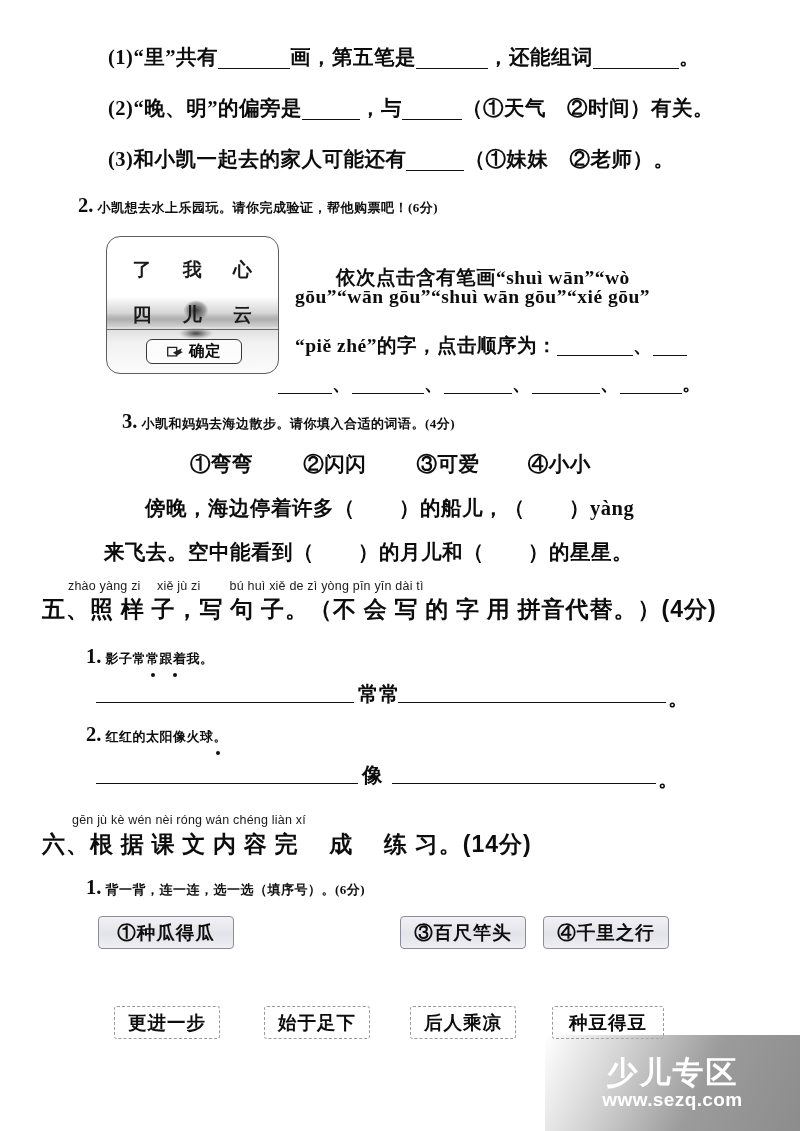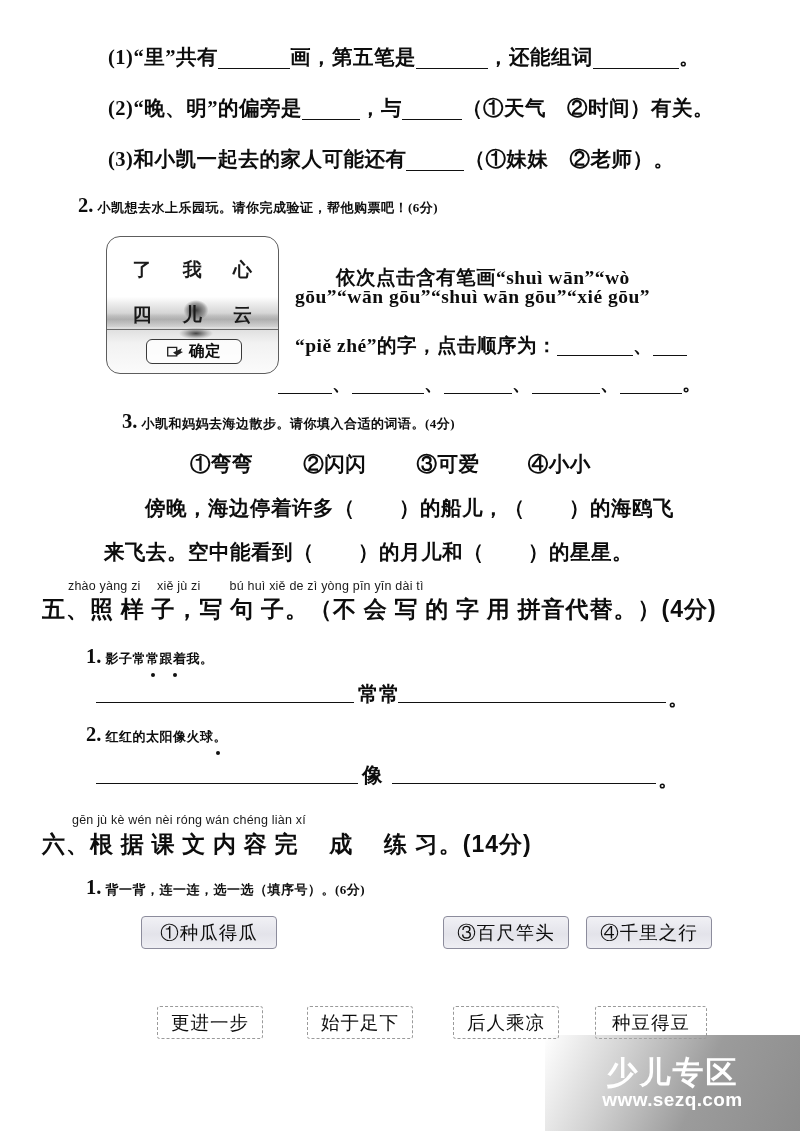--- a/index.html
+++ b/index.html
@@ -173,24 +173,23 @@
   }
 
   
   .card {
     position: absolute;
     height: 33px;
     display: flex;
     align-items: center;
     justify-content: center;
     font-size: 18.5px;
-    font-weight: 400;
+    font-weight: 700;
     box-sizing: border-box;
     letter-spacing: 1px;
-    margin-left: 43px;
   }
   .card.solid {
     border: 1.3px solid #8c8c9c;
     border-radius: 4px;
     background: linear-gradient(to bottom, #f1f1f5 0%, #e3e3ea 55%, #eeeef3 100%);
   }
   .card.dashed {
     border: 1.3px dashed #9a9a9a;
     border-radius: 3px;
     background: #ffffff;
@@ -297,21 +296,21 @@
     <span class="cn">①弯弯</span>
     <span style="display:inline-block;width:40px;"></span>
     <span class="cn">②闪闪</span>
     <span style="display:inline-block;width:40px;"></span>
     <span class="cn">③可爱</span>
     <span style="display:inline-block;width:38px;"></span>
     <span class="cn">④小小</span>
   </div>
 
   <div class="row" style="left:145px; top:494px; font-size:20.5px;">
-    <span class="cn">傍晚，海边停着许多（</span><span style="display:inline-block;width:44px;"></span><span class="cn">）的船儿，（</span><span style="display:inline-block;width:44px;"></span><span class="cn">）的海鸥飞</span>
+    <span class="cn">傍晚，海边停着许多（</span><span style="display:inline-block;width:44px;"></span><span class="cn">）的船儿，（</span><span style="display:inline-block;width:44px;"></span><span class="cn">）yàng</span>
   </div>
 
   <div class="row" style="left:104px; top:538px; font-size:20.5px;">
     <span class="cn">来飞去。空中能看到（</span><span style="display:inline-block;width:44px;"></span><span class="cn">）的月儿和（</span><span style="display:inline-block;width:44px;"></span><span class="cn">）的星星。</span>
   </div>
 
   <div class="pinyin" style="left:68px; top:578px;">zhào yàng zi　 xiě jù  zi　　 bú huì xiě de  zì yòng pīn yīn dài  tì</div>
   <div class="section-head" style="left:42px; top:594px;">
     <span class="cnh">五、</span><span class="cnh">照 样 子，写 句 子。（不 会 写 的 字 用 拼音代替。）</span><span>(4分)</span>
   </div>

